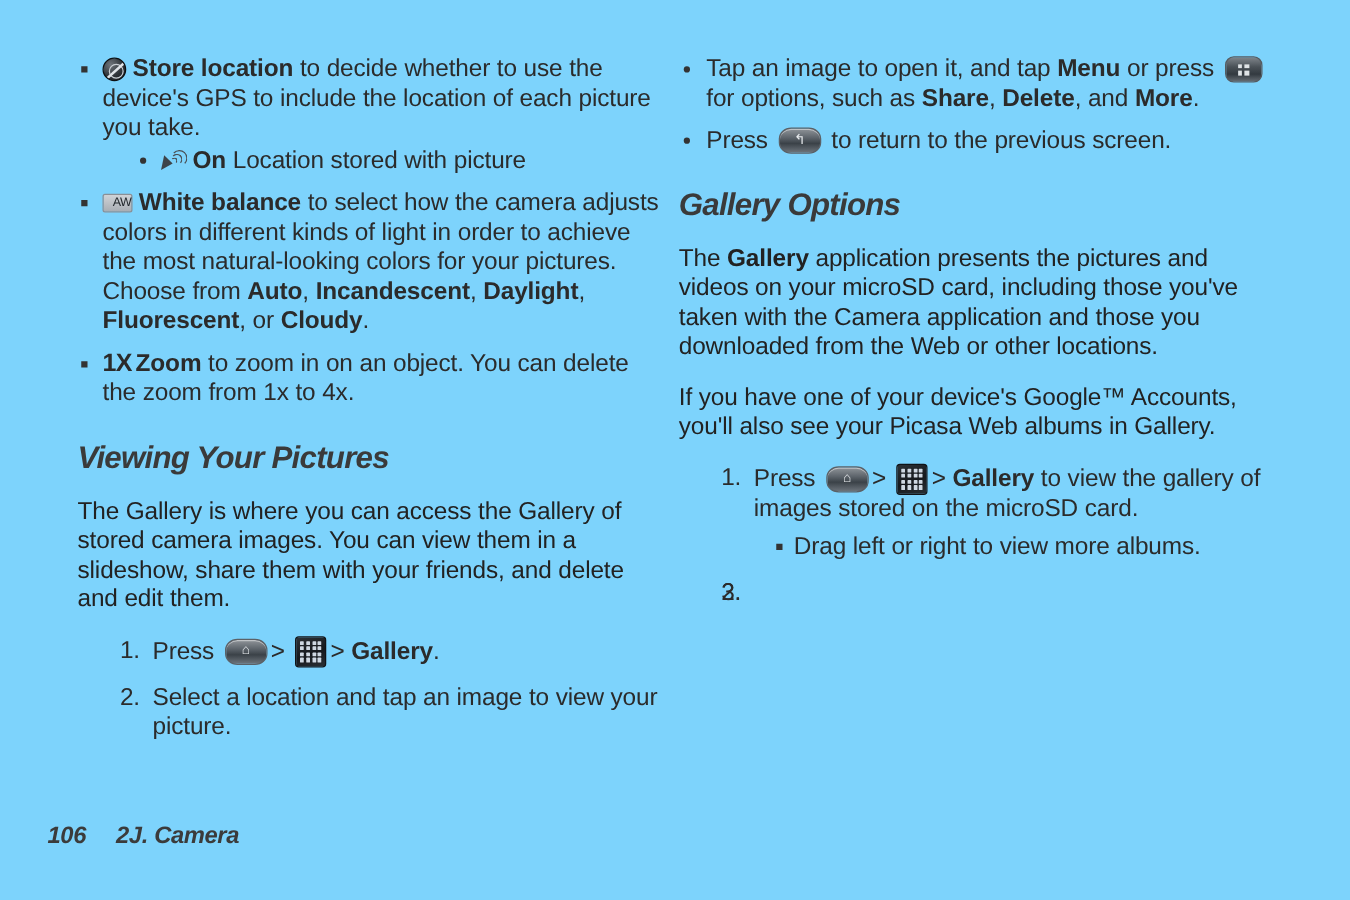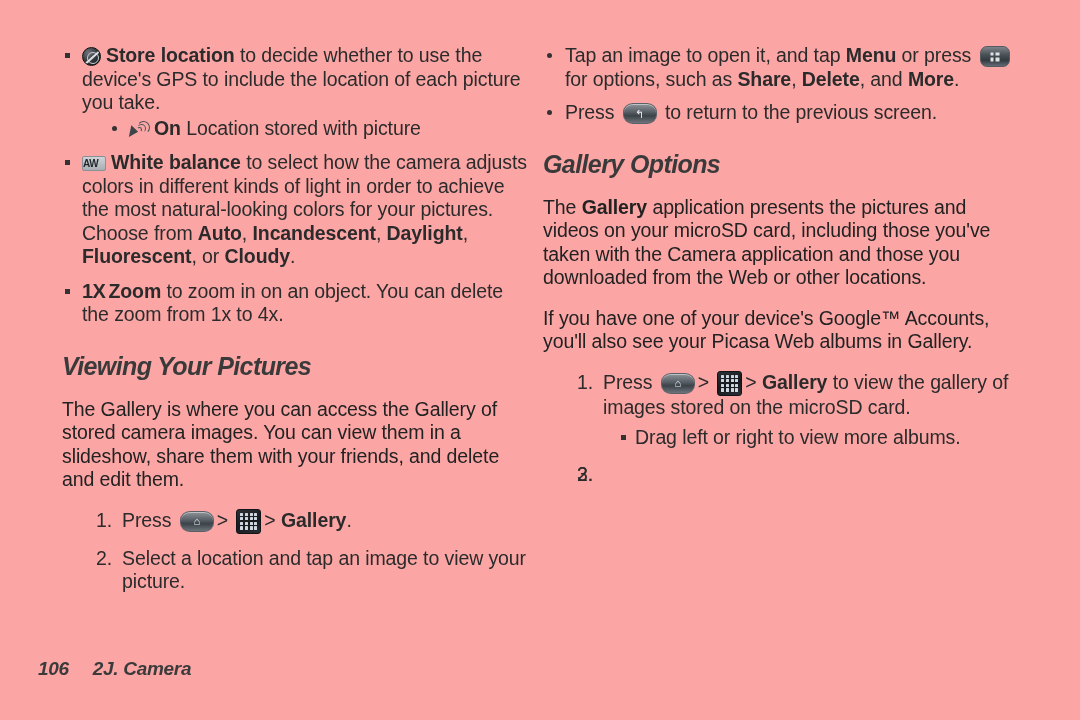--- a/index.html
+++ b/index.html
@@ -8,21 +8,21 @@
     width: 1080px; height: 720px;
     background: #ffffff;
     font-family: "Liberation Sans", sans-serif;
     color: #2b2b2b;
     overflow: hidden;
   }
   .page {
     position: relative;
     width: 1080px;
     height: 720px;
-    background: #fca5a5;
+    background: #7dd3fc;
   }
   .col {
     position: absolute;
     top: 44px;
     width: 470px;
   }
   .col-left  { left: 62px; }
   .col-right { left: 543px; }
 
   
@@ -246,23 +246,23 @@
     border: 1px solid #8b9096;
     position: relative;
     vertical-align: -2px;
     display: inline-block;
     margin-right: 5px;
   }
   .icon-awb .txt {
     position: absolute;
     left: 0; right: 0; top: 50%;
     transform: translateY(-50%);
-    text-align: left;
+    text-align: right;
     font-size: 10px;
-    font-weight: 700;
+    font-weight: 400;
     color: #23282d;
     line-height: 1;
     letter-spacing: -0.5px;
   }
   .zoom-label {
     font-size: 20px;
     font-weight: 700;
     letter-spacing: -0.5px;
     margin-right: 3px;
   }

